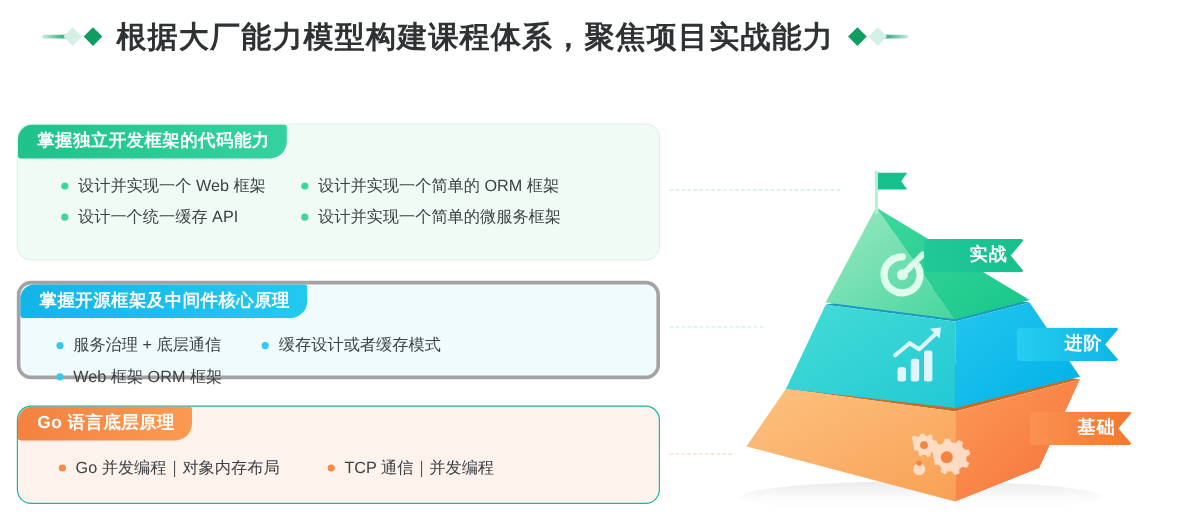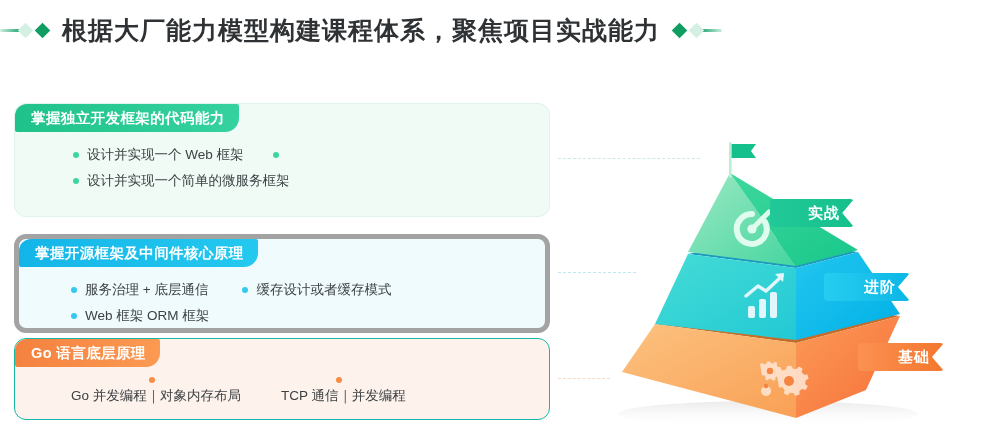--- a/index.html
+++ b/index.html
@@ -8,21 +8,21 @@
     width: 986px; height: 440px;
     background: #ffffff;
     font-family: "Liberation Sans", "DejaVu Sans", sans-serif;
     overflow: hidden;
   }
   .page { position: relative; width: 986px; height: 440px; background:#fff; }
 
   
   .title-row {
     position: absolute; top: 14px; left: 0; width: 792px;
-    display: flex; align-items: center; gap: 14px;
+    display: flex; align-items: center; justify-content: center; gap: 14px;
   }
   .title-text {
     font-size: 25px; font-weight: 700; color: #2f3234;
     letter-spacing: 1px; white-space: nowrap;
   }
   .deco { display: flex; align-items: center; gap: 6px; }
   .deco .bar {
     width: 22px; height: 3px; border-radius: 2px;
   }
   .deco-left .bar { background: linear-gradient(90deg,#bfe9d4,#1aa濁); background: linear-gradient(90deg,#cdeede,#15a06a); }
@@ -42,21 +42,21 @@
   .card .tag {
     position: relative;
     display: inline-block;
     height: 28px; line-height: 28px;
     padding: 0 14px 0 16px;
     color: #fff; font-size: 14.5px; font-weight: 700;
     border-radius: 12px 2px 14px 2px;
     letter-spacing: .4px;
     white-space: nowrap;
   }
-  .card .body { padding: 10px 0 12px 0; margin-left: 22px; }
+  .card .body { padding: 10px 0 12px 0; }
   .bullets { display: flex; flex-wrap: wrap; }
   .bullet {
     display: flex; align-items: center;
     font-size: 13.5px; color: #3d4144;
     white-space: nowrap;
     line-height: 26px;
   }
   .bullet .dot {
     width: 6px; height: 6px; border-radius: 50%;
     margin-right: 8px; flex: 0 0 auto;
@@ -65,34 +65,34 @@
   
   #card1 { top: 103px; height: 114px;
     background: #f1fbf6; border: 1px solid #dff3e9; }
   #card1 .tag { background: linear-gradient(95deg,#1fc28a,#35d2a0); }
   #card1 .bullet .dot { background: #3ed69f; }
   #card1 .bullets { padding-left: 36px; }
   #card1 .bullet { width: 200px; }
   #card1 .bullet.w2 { width: 260px; }
 
   
-  #card2 { top: 234px; height: 99px;
-    background: #f0fbfe; border: 5px solid #a3a3a3; }
+  #card2 { top: 234px; height: 82px;
+    background: #f0fbfe; border: 3px solid #a3a3a3; }
   #card2 .tag { background: linear-gradient(95deg,#13b5e8,#24c9ef); }
   #card2 .bullet .dot { background: #35c9ee; }
   #card2 .bullets { padding-left: 30px; }
   #card2 .bullet { margin-right: 34px; }
 
   
   #card3 { top: 338px; height: 82px;
     background: #fdf3ec; border: 1px solid #14b8a6; }
   #card3 .tag { background: linear-gradient(95deg,#f4813f,#fb9a52); }
   #card3 .bullet .dot { background: #f98b44; }
   #card3 .bullets { padding-left: 34px; }
-  #card3 .bullet { margin-right: 40px; flex-direction: column; }
+  #card3 .bullet { margin-right: 40px; }
 
   
   .dash {
     position: absolute; height: 0;
     border-top: 1.5px dashed #c5e9d8;
   }
   #dash1 { top: 158px; left: 558px; width: 142px; border-color:#c9ecdb; }
   #dash2 { top: 272px; left: 558px; width:  78px; border-color:#bfe8f5; }
   #dash3 { top: 378px; left: 558px; width:  52px; border-color:#f8d9c2; }
 
@@ -106,21 +106,21 @@
     height: 28px; line-height: 28px;
     color: #fff; font-size: 15px; font-weight: 700;
     text-align: right;
     letter-spacing: 1px;
     border-radius: 4px;
     -webkit-clip-path: polygon(0 0, 100% 0, 86% 50%, 100% 100%, 0 100%);
     clip-path: polygon(0 0, 100% 0, 86% 50%, 100% 100%, 0 100%);
     padding-right: 14px;
   }
   #banner-top  { left: 770px; top: 199px; width: 84px; background: linear-gradient(90deg,#20c997,#16c08d); }
-  #banner-mid  { left: 824px; top: 273px; width: 86px; background: linear-gradient(90deg,#27cdf0,#0cb6e6); }
+  #banner-mid  { left: 847px; top: 273px; width: 86px; background: linear-gradient(90deg,#27cdf0,#0cb6e6); }
   #banner-base { left: 858px; top: 343px; width: 86px; background: linear-gradient(90deg,#fb9152,#f4772e); }
 </style>
 </head>
 <body>
 
 <div class="page">
 
   <div class="title-row">
     <span class="deco deco-left">
       <span class="bar"></span>
@@ -136,22 +136,27 @@
   </div>
 
   <div class="card" id="card1">
     <div class="tag">掌握独立开发框架的代码能力</div>
     <div class="body">
       <div class="bullets">
         <div class="bullet">
           <span class="dot"></span>
           <span>设计并实现一个 Web 框架</span>
         </div>
-        <div class="bullet">
-          <span class="dot"></span>
+        <div class="bullet w2">
+          <span class="dot"></span>
+          <span>设计并实现一个简单的 ORM 框架</span>
+        </div>
+        <div class="bullet">
+          <span class="dot"></span>
+          <span>设计一个统一缓存 API</span>
         </div>
         <div class="bullet w2">
           <span class="dot"></span>
           <span>设计并实现一个简单的微服务框架</span>
         </div>
       </div>
     </div>
   </div>
 
   <div class="card" id="card2">

